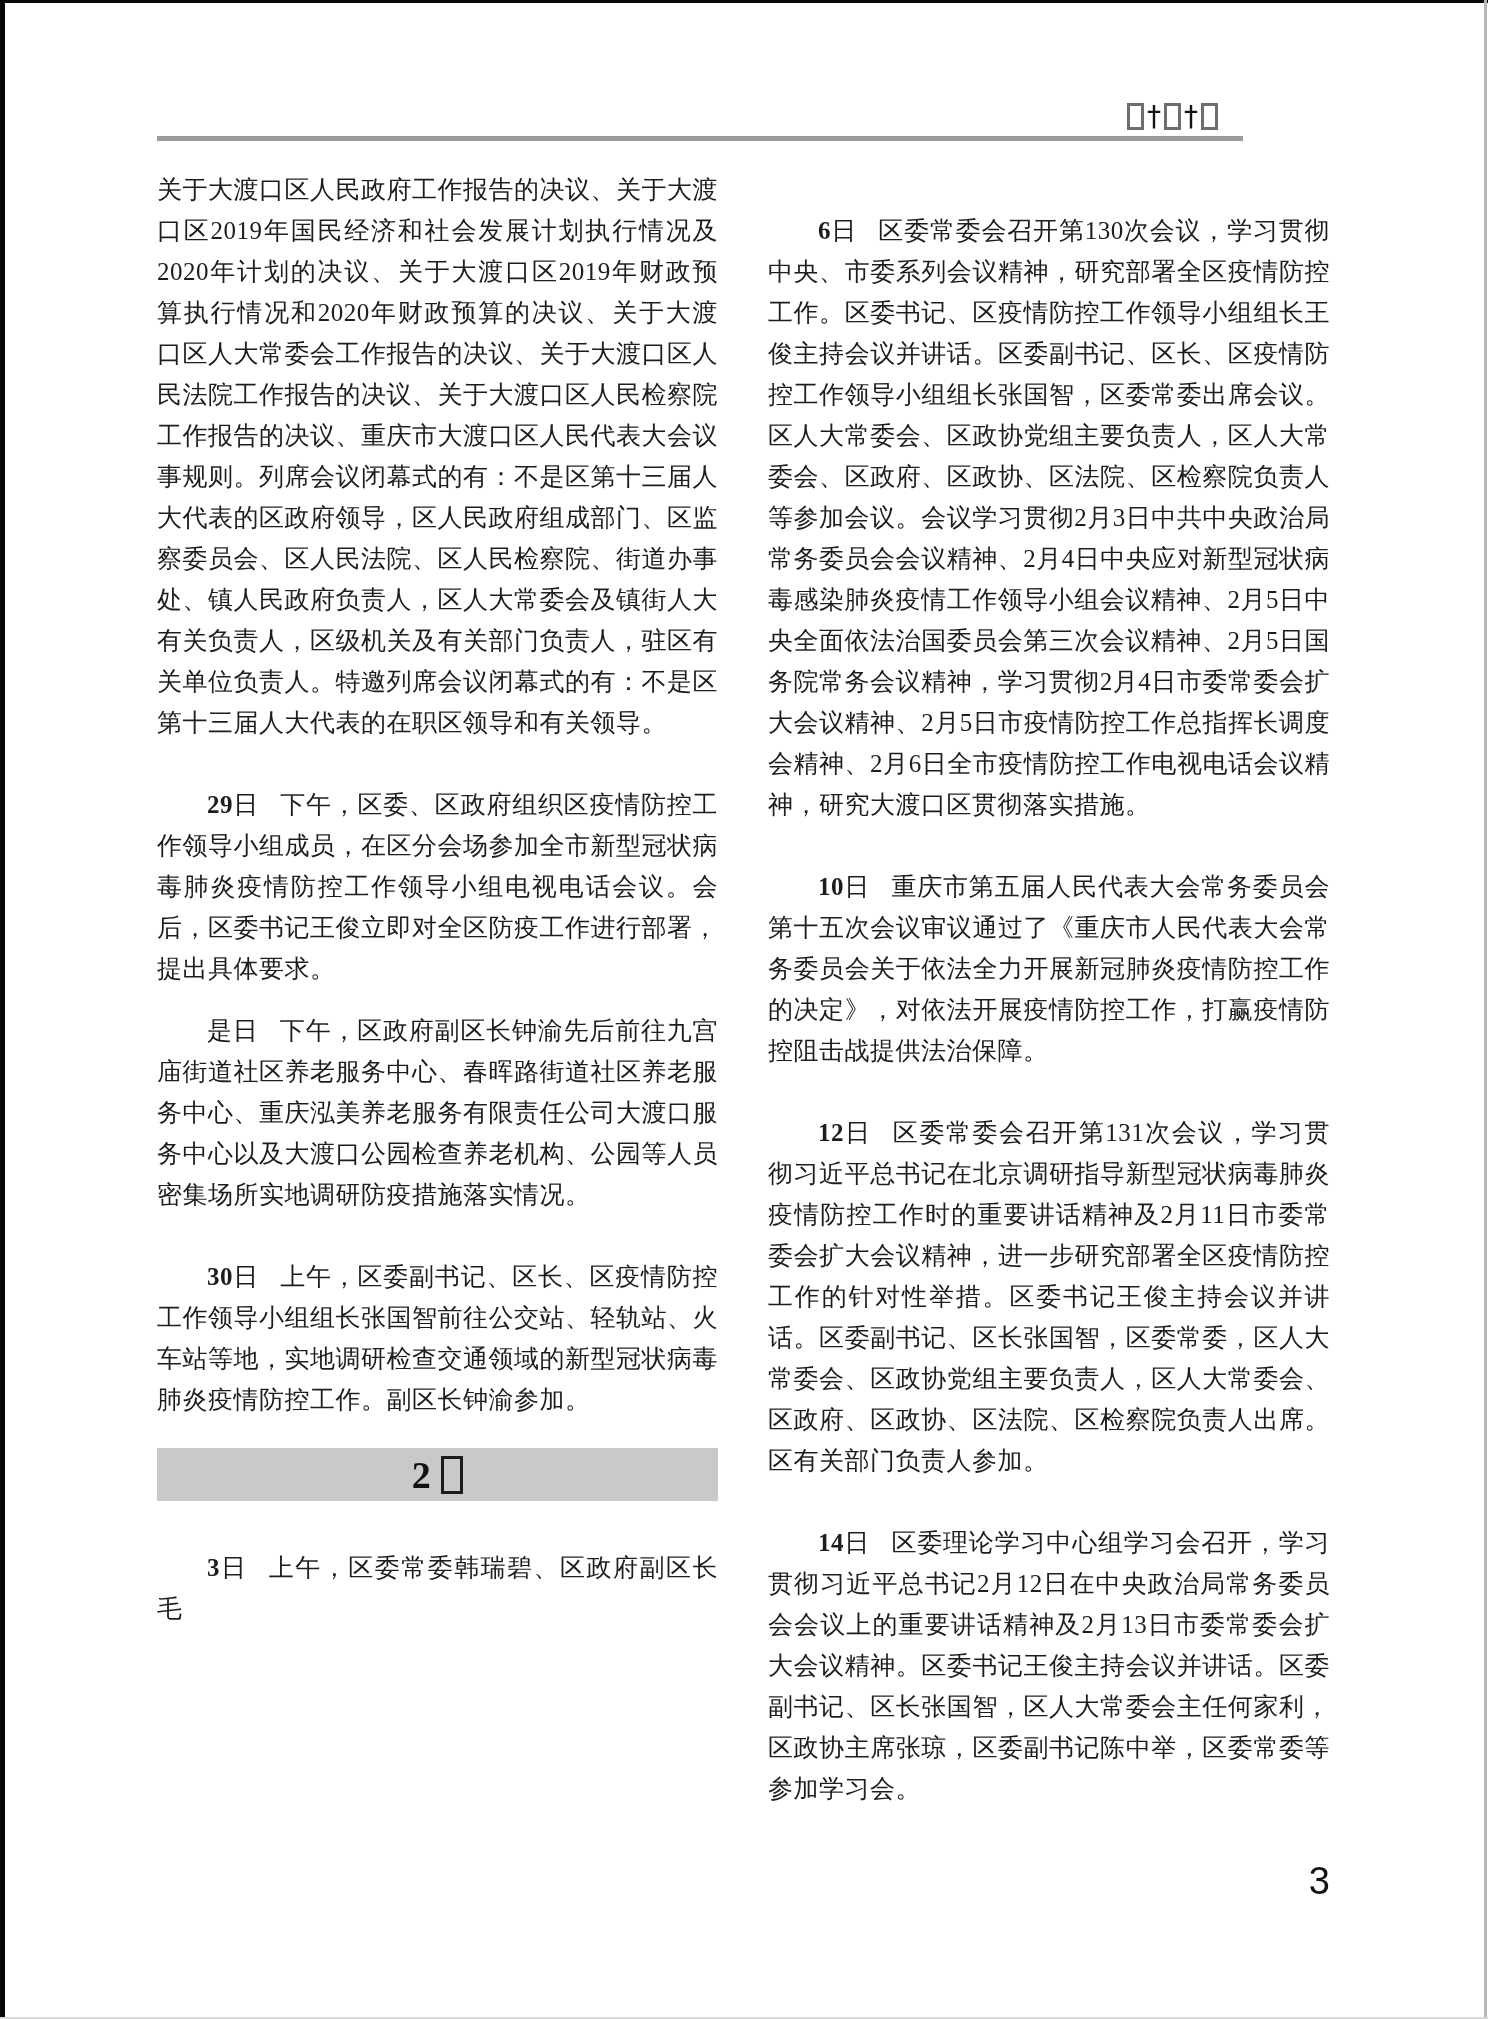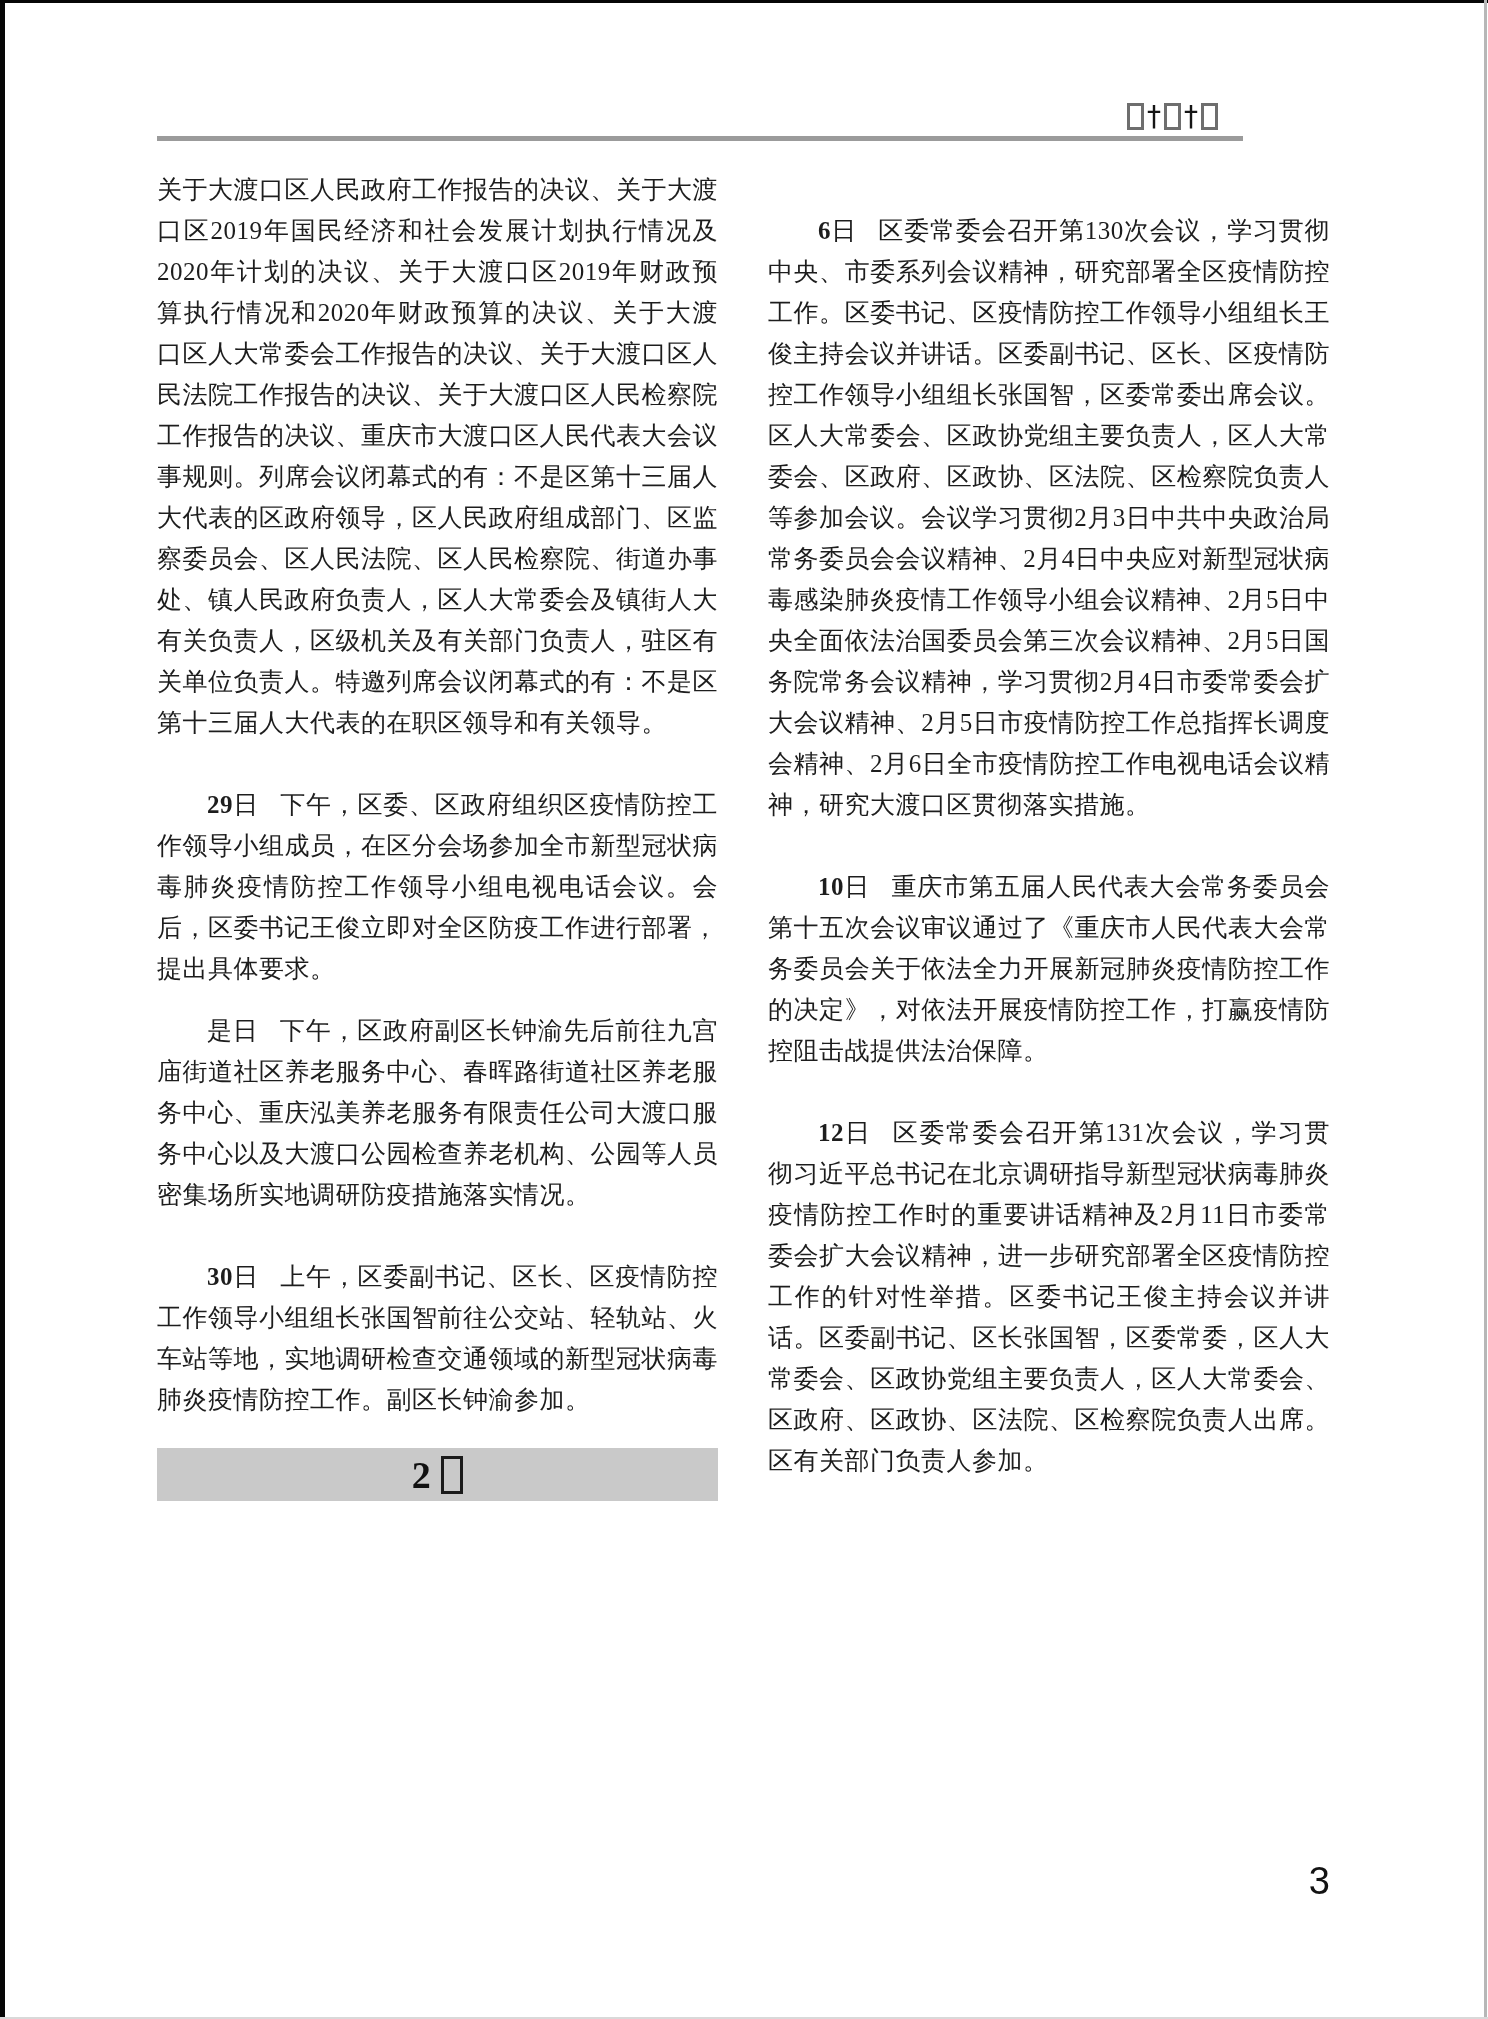--- a/index.html
+++ b/index.html
@@ -67,25 +67,29 @@
         <p class="para indent gap"><span class="para-date"><span class="num">29</span>日</span>下午，区委、区政府组织区疫情防控工作领导小组成员，在区分会场参加全市新型冠状病毒肺炎疫情防控工作领导小组电视电话会议。会后，区委书记王俊立即对全区防疫工作进行部署，提出具体要求。</p>
         <p class="para indent"><span class="para-date">是日</span>下午，区政府副区长钟渝先后前往九宫庙街道社区养老服务中心、春晖路街道社区养老服务中心、重庆泓美养老服务有限责任公司大渡口服务中心以及大渡口公园检查养老机构、公园等人员密集场所实地调研防疫措施落实情况。</p>
         <p class="para indent gap"><span class="para-date"><span class="num">30</span>日</span>上午，区委副书记、区长、区疫情防控工作领导小组组长张国智前往公交站、轻轨站、火车站等地，实地调研检查交通领域的新型冠状病毒肺炎疫情防控工作。副区长钟渝参加。</p>
       </div>
 
     <div class="month-banner">
       <span class="banner-num num">2</span>
       <span class="banner-tofu"></span>
     </div>
 
+    <div>
+        <p class="para indent"><span class="para-date"><span class="num">3</span>日</span>上午，区委常委韩瑞碧、区政府副区长毛</p>
+      </div>
   </div>
 
   <div class="column col-right">
     <div>
         <p class="para indent gap"><span class="para-date"><span class="num">6</span>日</span>区委常委会召开第<span class="num">130</span>次会议，学习贯彻中央、市委系列会议精神，研究部署全区疫情防控工作。区委书记、区疫情防控工作领导小组组长王俊主持会议并讲话。区委副书记、区长、区疫情防控工作领导小组组长张国智，区委常委出席会议。区人大常委会、区政协党组主要负责人，区人大常委会、区政府、区政协、区法院、区检察院负责人等参加会议。会议学习贯彻<span class="num">2</span>月<span class="num">3</span>日中共中央政治局常务委员会会议精神、<span class="num">2</span>月<span class="num">4</span>日中央应对新型冠状病毒感染肺炎疫情工作领导小组会议精神、<span class="num">2</span>月<span class="num">5</span>日中央全面依法治国委员会第三次会议精神、<span class="num">2</span>月<span class="num">5</span>日国务院常务会议精神，学习贯彻<span class="num">2</span>月<span class="num">4</span>日市委常委会扩大会议精神、<span class="num">2</span>月<span class="num">5</span>日市疫情防控工作总指挥长调度会精神、<span class="num">2</span>月<span class="num">6</span>日全市疫情防控工作电视电话会议精神，研究大渡口区贯彻落实措施。</p>
         <p class="para indent gap"><span class="para-date"><span class="num">10</span>日</span>重庆市第五届人民代表大会常务委员会第十五次会议审议通过了《重庆市人民代表大会常务委员会关于依法全力开展新冠肺炎疫情防控工作的决定》，对依法开展疫情防控工作，打赢疫情防控阻击战提供法治保障。</p>
         <p class="para indent gap"><span class="para-date"><span class="num">12</span>日</span>区委常委会召开第<span class="num">131</span>次会议，学习贯彻习近平总书记在北京调研指导新型冠状病毒肺炎疫情防控工作时的重要讲话精神及<span class="num">2</span>月<span class="num">11</span>日市委常委会扩大会议精神，进一步研究部署全区疫情防控工作的针对性举措。区委书记王俊主持会议并讲话。区委副书记、区长张国智，区委常委，区人大常委会、区政协党组主要负责人，区人大常委会、区政府、区政协、区法院、区检察院负责人出席。区有关部门负责人参加。</p>
+        <p class="para indent gap"><span class="para-date"><span class="num">14</span>日</span>区委理论学习中心组学习会召开，学习贯彻习近平总书记<span class="num">2</span>月<span class="num">12</span>日在中央政治局常务委员会会议上的重要讲话精神及<span class="num">2</span>月<span class="num">13</span>日市委常委会扩大会议精神。区委书记王俊主持会议并讲话。区委副书记、区长张国智，区人大常委会主任何家利，区政协主席张琼，区委副书记陈中举，区委常委等参加学习会。</p>
       </div>
   </div>
 
   <div class="page-number">3</div>
 
 </div>
 
 </body></html>

